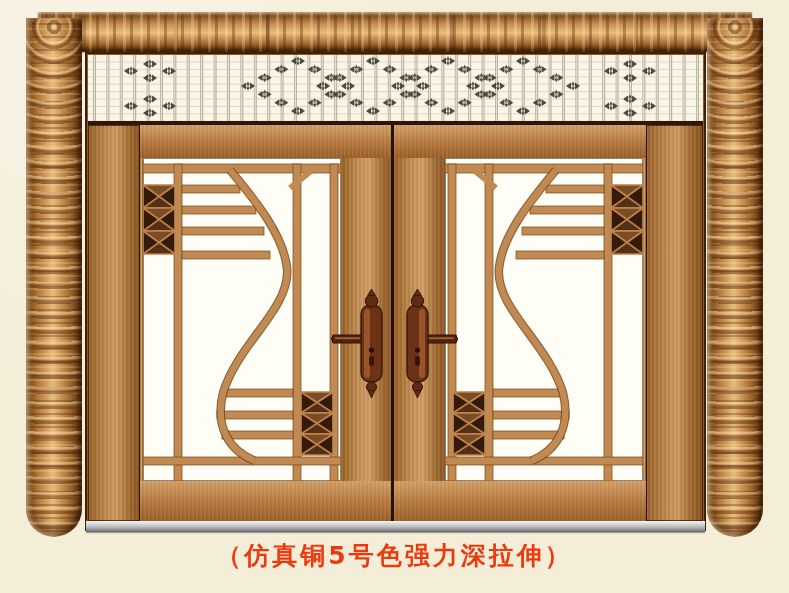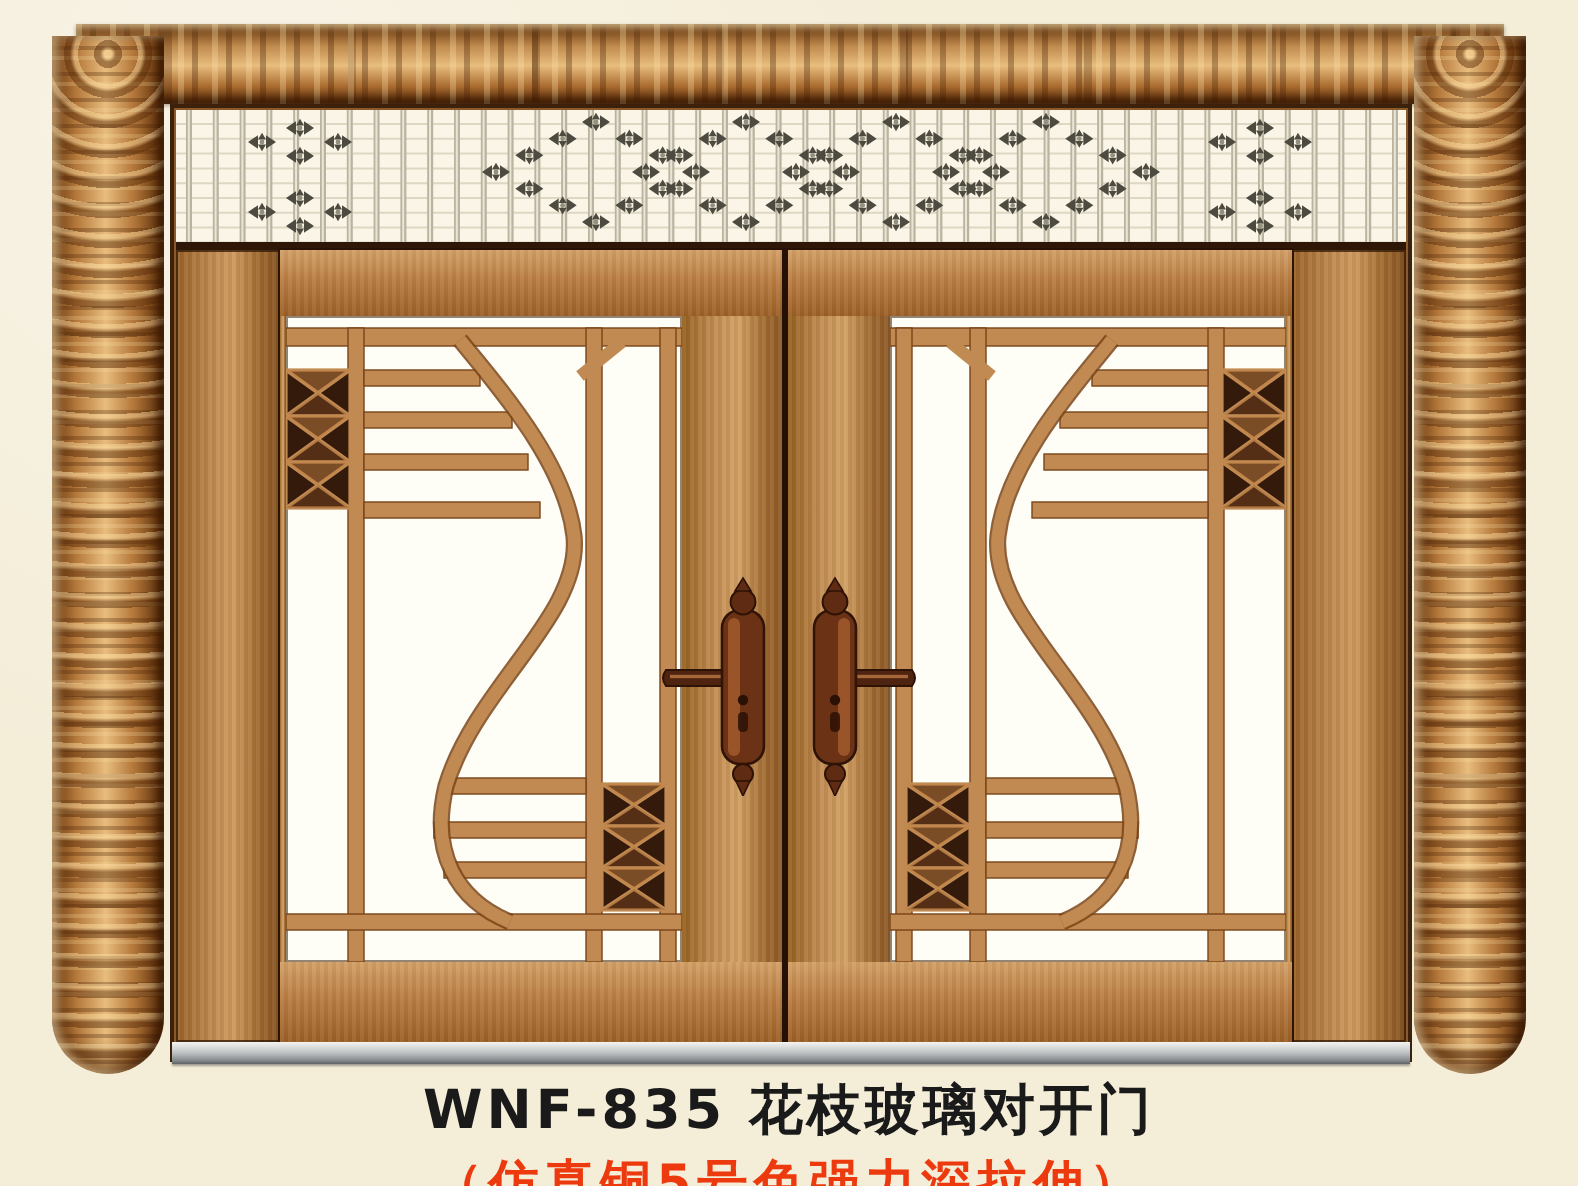--- a/index.html
+++ b/index.html
@@ -573,16 +573,15 @@
       <path d="M41.5 1 L45.5 7.5 L37.5 7.5 Z" fill="#5f2c13" stroke="#2e1206" stroke-width="0.8"></path>
       <circle cx="41.5" cy="99" r="5" fill="#5f2c13" stroke="#2e1206"></circle>
       <path d="M41.5 110 L45 102.5 L38 102.5 Z" fill="#5f2c13" stroke="#2e1206" stroke-width="0.8"></path>
       <circle cx="41.5" cy="62" r="2.6" fill="#2a1106"></circle>
       <rect x="39" y="68" width="5" height="10" rx="2.2" fill="#2a1106" opacity="0.85"></rect>
     </svg>
 
   <div class="threshold"></div>
 
   <div class="caption">
-    <div class="line1">WNF-835 花枝玻璃对开门</div>
     <div class="line2">（仿真铜5号色强力深拉伸）</div>
   </div>
 </div>
 
 </body></html>

